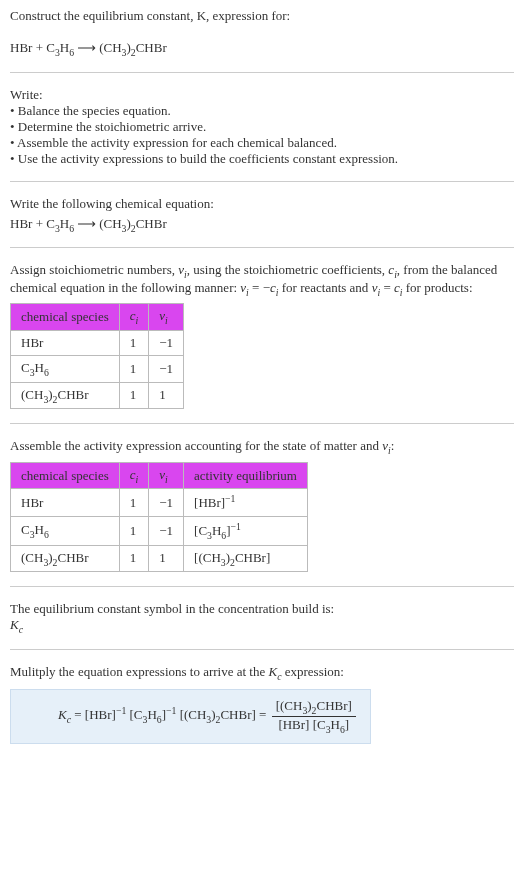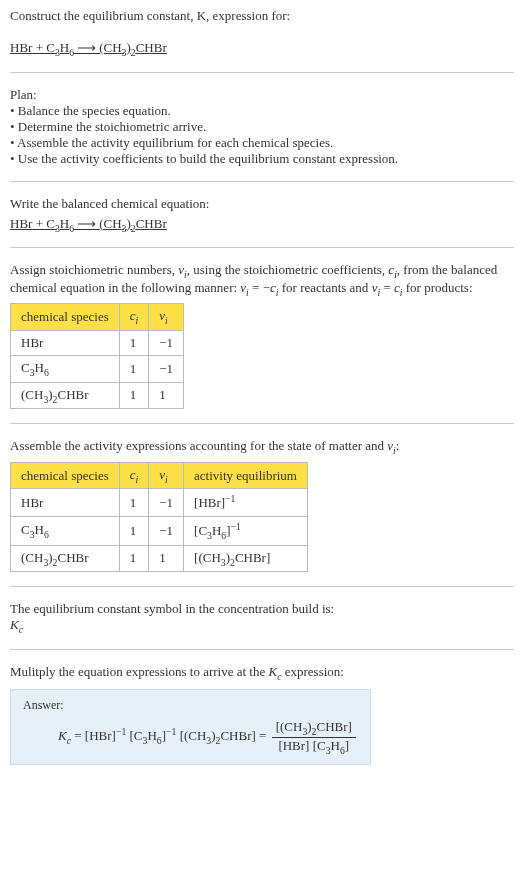--- a/index.html
+++ b/index.html
@@ -11,33 +11,33 @@
     background: #fff;
     width: 524px;
     box-sizing: border-box;
   }
   hr.sep {
     border: none;
     border-top: 1px solid #ccc;
     margin: 14px 0;
   }
   .block { margin-bottom: 16px; }
-  .eqn { margin-top: 4px; font-family: Georgia, serif; text-decoration: underline; }
+  .eqn { margin-top: 4px; font-family: Georgia, serif; }
   table {
     border-collapse: collapse;
     margin-top: 6px;
   }
   td, th {
     border: 1px solid #bbb;
     padding: 4px 10px;
     text-align: left;
     font-weight: normal;
     vertical-align: middle;
   }
-  th { background: #fde047; }
+  th { background: #d946ef; }
   .sub { vertical-align: sub; font-size: 0.75em; }
   .sup { vertical-align: super; font-size: 0.75em; }
   .answer-box {
     background: #e6f0f9;
     border: 1px solid #cde;
     padding: 8px 12px;
     margin-top: 8px;
     display: inline-block;
   }
   .answer-label { font-size: 12px; margin-bottom: 6px; }
@@ -61,30 +61,30 @@
 <div class="block">
   <span>Construct the equilibrium constant, K, expression for:</span>
 </div>
 <div class="eqn">
   <span>HBr + C</span><span class="sub">3</span><span>H</span><span class="sub">6</span><span> ⟶ </span><span>(CH</span><span class="sub">3</span><span>)</span><span class="sub">2</span><span>CHBr</span>
 </div>
 
 <hr class="sep">
 
 
-<div>Plan:</div>
+<div>Write:</div>
 <div>• Balance the species equation.</div>
 <div>• Determine the stoichiometric arrive.</div>
-<div>• Assemble the activity equilibrium for each chemical species.</div>
-<div>• Use the activity coefficients to build the equilibrium constant expression.</div>
+<div>• Assemble the activity expression for each chemical balanced.</div>
+<div>• Use the activity expressions to build the coefficients constant expression.</div>
 
 <hr class="sep">
 
 
-<div>Write the balanced chemical equation:</div>
+<div>Write the following chemical equation:</div>
 <div class="eqn">
   <span>HBr + C</span><span class="sub">3</span><span>H</span><span class="sub">6</span><span> ⟶ </span><span>(CH</span><span class="sub">3</span><span>)</span><span class="sub">2</span><span>CHBr</span>
 </div>
 
 <hr class="sep">
 
 
 <div>
   <span>Assign stoichiometric numbers, </span><span class="italic">ν</span><span class="sub italic">i</span><span>, using the stoichiometric coefficients, </span><span class="italic">c</span><span class="sub italic">i</span><span>, from the balanced chemical equation in the following manner: </span><span class="italic">ν</span><span class="sub italic">i</span><span> = −</span><span class="italic">c</span><span class="sub italic">i</span><span> for reactants and </span><span class="italic">ν</span><span class="sub italic">i</span><span> = </span><span class="italic">c</span><span class="sub italic">i</span><span> for products:</span>
 </div>
@@ -111,21 +111,21 @@
     <td>1</td>
     <td>1</td>
   </tr>
 </tbody>
   </table>
 
 <hr class="sep">
 
 
 <div>
-  <span>Assemble the activity expressions accounting for the state of matter and </span><span class="italic">ν</span><span class="sub italic">i</span><span>:</span>
+  <span>Assemble the activity expression accounting for the state of matter and </span><span class="italic">ν</span><span class="sub italic">i</span><span>:</span>
 </div>
 
 <table>
   <tbody>
       <tr>
     <th>chemical species</th>
     <th><span class="italic">c</span><span class="sub italic">i</span></th>
     <th><span class="italic">ν</span><span class="sub italic">i</span></th>
     <th>activity equilibrium</th>
   </tr>
@@ -159,20 +159,19 @@
 </div>
 
 <hr class="sep">
 
 
 <div>
   <span>Mulitply the equation expressions to arrive at the </span><span class="italic">K</span><span class="sub italic">c</span><span> expression:</span>
 </div>
 
 <div class="answer-box">
-  <div class="answer-label">Answer:</div>
   <div class="indent">
     <span class="italic">K</span><span class="sub italic">c</span><span> = [HBr]</span><span class="sup">−1</span><span> [C</span><span class="sub">3</span><span>H</span><span class="sub">6</span><span>]</span><span class="sup">−1</span><span> [(CH</span><span class="sub">3</span><span>)</span><span class="sub">2</span><span>CHBr] = </span><span class="frac"><span class="num"><span>[(CH</span><span class="sub">3</span><span>)</span><span class="sub">2</span><span>CHBr]</span></span><span class="den"><span>[HBr] [C</span><span class="sub">3</span><span>H</span><span class="sub">6</span><span>]</span></span></span>
   </div>
 </div>
 
 
 
 
 </body></html>

